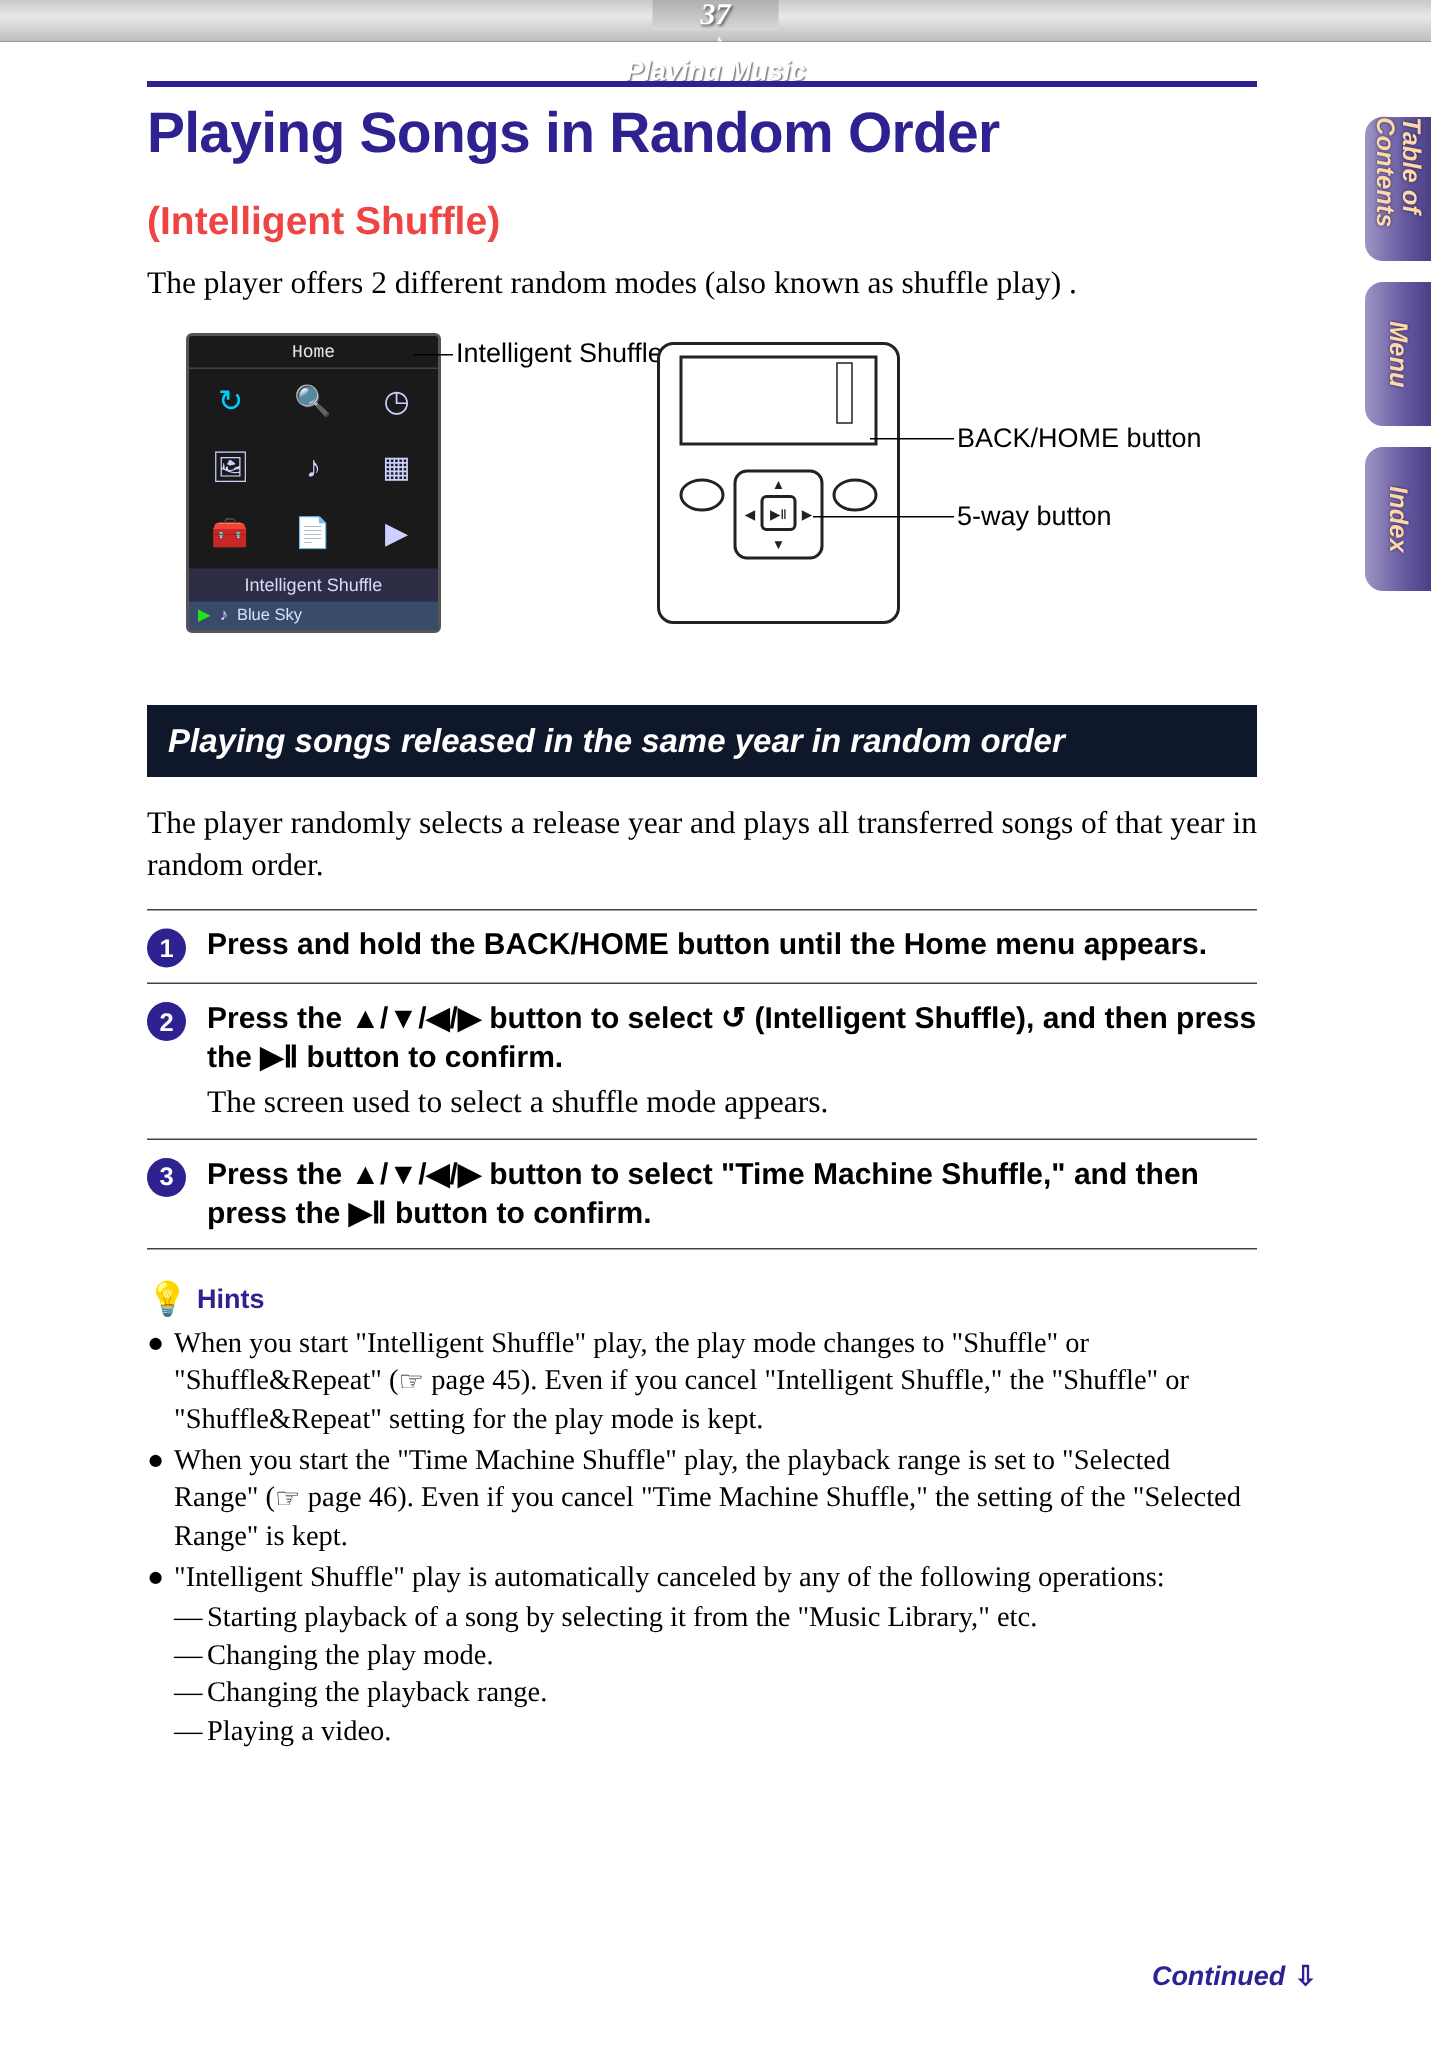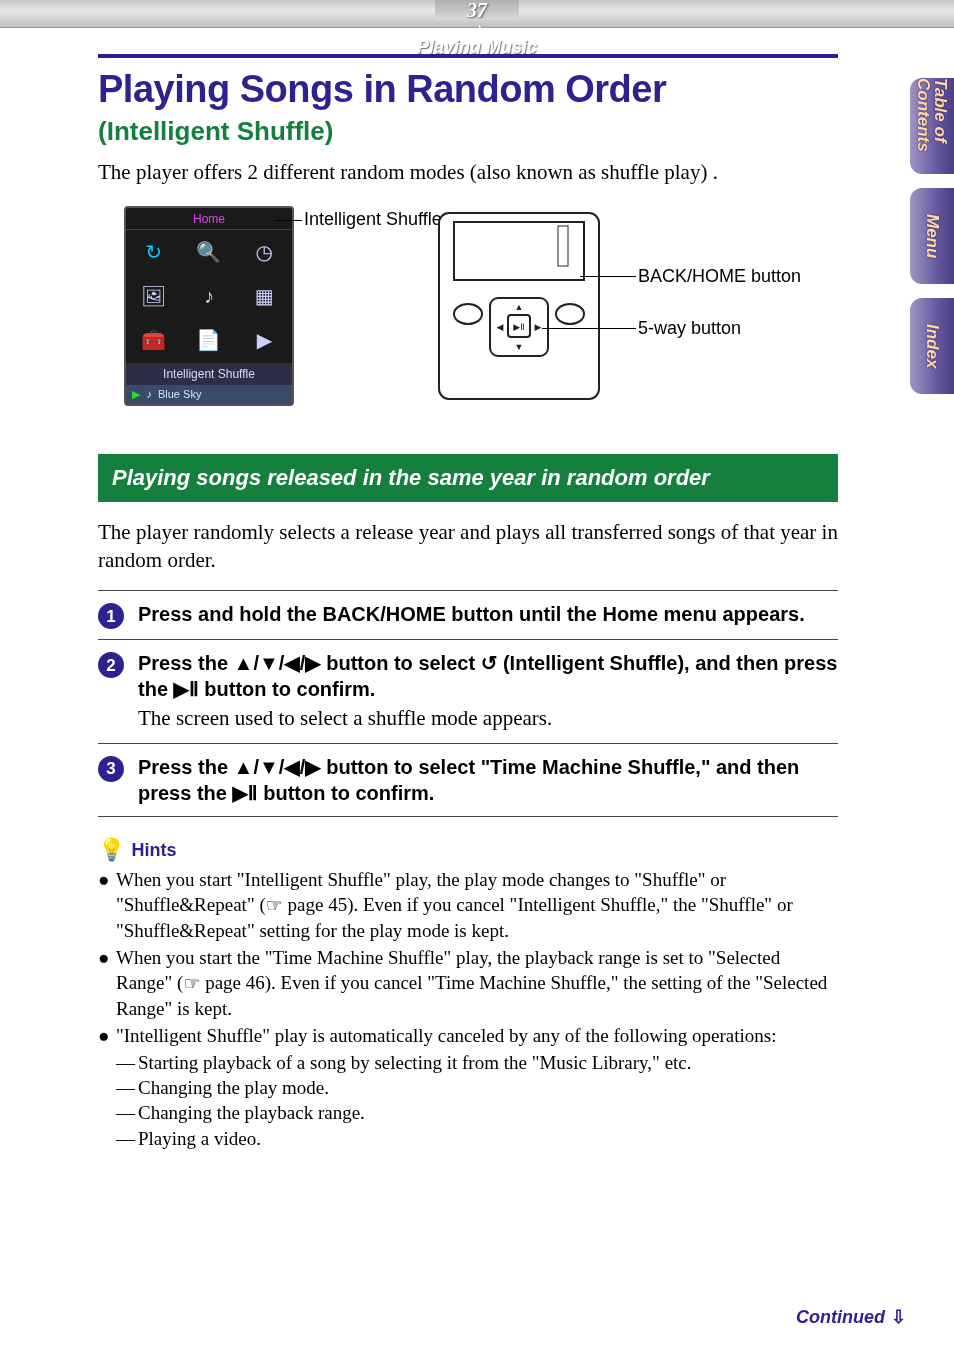--- a/index.html
+++ b/index.html
@@ -56,36 +56,36 @@
     font: italic 700 17px/1 "Helvetica Neue", Arial, sans-serif;
     text-shadow:0 0 2px #2a1f55;
     cursor:pointer;
   }
   .content {
     position:absolute;
     left:98px; top:54px;
     width:740px;
   }
   .hr-top { height:4px; background:#2e2190; margin-bottom:12px; }
-  .h1 { display:flex; align-items:center; gap:8px; flex-wrap:wrap; margin-bottom:14px;}
+  .h1 { display:flex; align-items:center; gap:24px; flex-wrap:wrap; margin-bottom:14px;}
   .h1-main { font: 800 38px/1.05 "Arial Black","Helvetica Neue",Arial,sans-serif; color:#2e2190; letter-spacing:-0.5px;}
-  .h1-sub  { font: 800 26px/1 "Arial Black","Helvetica Neue",Arial,sans-serif; color:#15803d; }
+  .h1-sub  { font: 800 26px/1 "Arial Black","Helvetica Neue",Arial,sans-serif; color:#ef4444; }
   .intro { font: 400 21px/1.35 "Times New Roman",Georgia,serif; margin-bottom:20px; }
 
   
   .figs { position:relative; height:230px; margin-bottom:18px;}
   .device-screen {
     position:absolute; left:26px; top:0;
     width:170px; height:200px;
     background:#1a1a1a; border:2px solid #555; border-radius:4px;
     color:#e0e0e0;
     font: 12px/1.2 Arial,sans-serif;
     display:flex; flex-direction:column;
   }
-  .ds-title { text-align:center; padding:4px 0 2px; border-bottom:1px solid #444; color:#d946ef;}
+  .ds-title { text-align:center; padding:4px 0 2px; border-bottom:1px solid #444; color:#e5e5e5;font-family:Liberation Mono, monospace;}
   .ds-grid { flex:1; display:grid; grid-template-columns:repeat(3,1fr); grid-template-rows:repeat(3,1fr); }
   .ds-cell { display:flex; align-items:center; justify-content:center; font-size:20px; color:#ccd2ff;}
   .ds-cell.sel { color:#00d0ff; }
   .ds-label { text-align:center; padding:4px 0; background:#2d2d46; font-size:12px; color:#d8daf5;}
   .ds-now { display:flex; align-items:center; gap:6px; padding:3px 6px; background:#3a4a6a; font-size:11px; color:#cfe3ff;}
   .ds-now .play { color:#21e421; }
 
   .fig-label-1 { position:absolute; left:206px; top:4px; font: 400 18px/1.1 Arial,Helvetica,sans-serif;}
   .fig-label-1::before { content:""; position:absolute; left:-28px; top:10px; width:26px; height:1px; background:#000;}
 
@@ -94,21 +94,21 @@
     width:206px; height:188px;
   }
   .player-body svg { width:100%; height:100%; }
 
   .fig-label-2 { position:absolute; left:540px; top:60px; font:400 18px/1.15 Arial,Helvetica,sans-serif; }
   .fig-label-2::before { content:""; position:absolute; left:-58px; top:10px; width:56px; height:1px; background:#000;}
   .fig-label-3 { position:absolute; left:540px; top:112px; font:400 18px/1.15 Arial,Helvetica,sans-serif; }
   .fig-label-3::before { content:""; position:absolute; left:-96px; top:10px; width:94px; height:1px; background:#000;}
 
   .purple-bar {
-    background:#15803d; color:#fff;
+    background:#0f172a; color:#fff;
     padding:10px 14px 10px 14px;
     margin-bottom:16px;
   }
   .purple-bar .pb-main { font:italic 700 22px/1.25 "Arial","Helvetica Neue",sans-serif; }
   .purple-bar .pb-sub  { font:italic 700 17px/1.25 "Arial","Helvetica Neue",sans-serif; }
   .body-p { font:400 21px/1.35 "Times New Roman",Georgia,serif; margin-bottom:16px;}
 
   hr.thin { border:0; border-top:1px solid #444; margin:6px 0 10px; }
 
   .step { display:flex; gap:14px; margin:8px 0 10px; align-items:flex-start;}
@@ -125,21 +125,21 @@
   .hints-hd .bulb { color:#2e2190; font-size:22px; }
   .hints-hd .word { font:700 18px/1 Arial,Helvetica,sans-serif; color:#2e2190;}
   .hints-list { font:400 19px/1.32 "Times New Roman",Georgia,serif;}
   .hints-list .bul { display:flex; margin:2px 0;}
   .hints-list .bul .dot { width:18px; flex:0 0 18px; }
   .hints-list .sub { display:flex; margin-left:18px;}
   .hints-list .sub .dash { width:22px; flex:0 0 22px;}
   .ptr-icon { display:inline-block; font-family:Arial; vertical-align:-1px;}
 
   .continued {
-    position:absolute; right:48px; bottom:44px;
+    position:absolute; right:76px; bottom:44px;
     font:italic 700 18px/1 Arial,Helvetica,sans-serif; color:#2e2190;
     display:flex; align-items:center; gap:6px;
   }
   .continued .arrow { font-style:normal; }
 </style>
 </head>
 <body>
 
 <div class="topbar">
   <div class="page-num">37</div>

